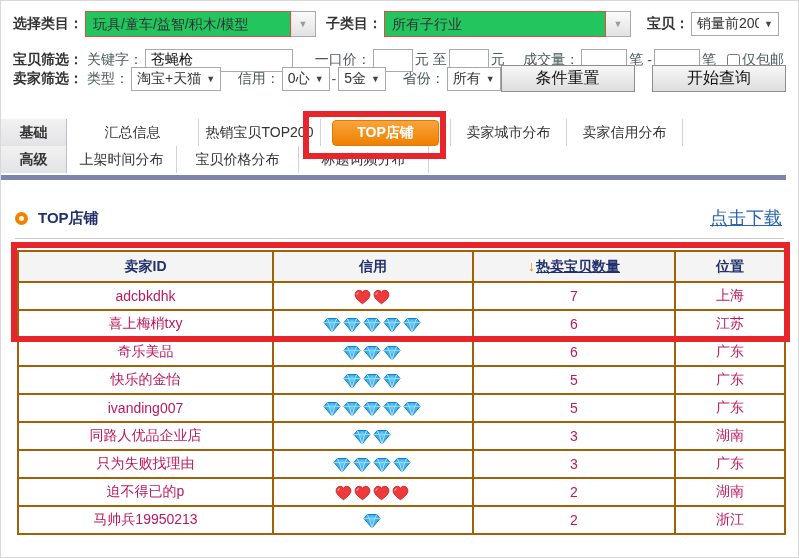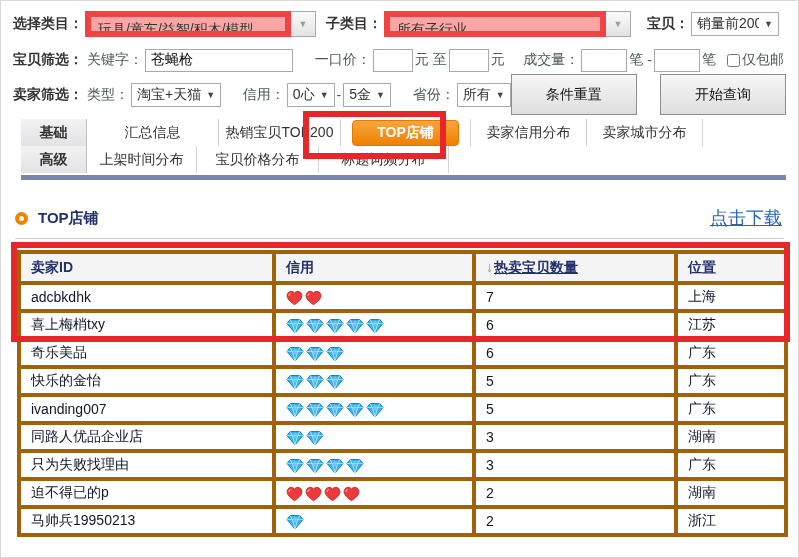--- a/index.html
+++ b/index.html
@@ -5,51 +5,51 @@
   * { box-sizing: border-box; margin: 0; padding: 0; }
   body { background: #ffffff; font-family: "Liberation Sans", "DejaVu Sans", sans-serif; }
   .page {
     position: relative; width: 799px; height: 558px; overflow: hidden;
     background: #fff; border: 1px solid #d8d8d8; padding-left: 20px;
   }
   
   .frow { position: absolute; left: 12px; right: 12px; display: flex; align-items: center; font-size: 14px; color: #333; white-space: nowrap; }
   #frow1 { top: 8px;  height: 30px; }
   #frow2 { top: 46px; height: 26px; }
-  #frow3 { top: 80px; height: 27px; }
+  #frow3 { top: 64px; height: 27px; }
   .glabel { font-weight: bold; color: #333; margin-right: 2px; }
   .slabel { color: #4a5a5a; margin: 12px 2px; }
   .combo { display: flex; align-items: stretch; height: 26px; }
-  .combo-text { border: 6px solid #ef4444; background: #fca5a5; padding: 0 7px; line-height: 24px; font-size: 14px; overflow: hidden; }
+  .combo-text { border: 1px solid #ef4444; background: #22c55e; padding: 0 7px; line-height: 24px; font-size: 14px; overflow: hidden; }
   .combo-btn { width: 25px; border: 1px solid #a9a9a9; border-left: none; background: linear-gradient(#fbfbfb, #e2e2e2); color: #9a9a9a; font-size: 9px; display: flex; align-items: center; justify-content: center; cursor: default; }
   .sel { display: inline-flex; align-items: center; height: 24px; border: 1px solid #a9a9a9; background: #fff; padding: 0 5px; cursor: pointer; }
   .sel .sel-text { font-size: 14px; overflow: hidden; white-space: nowrap; }
   .sel .caret { font-size: 9px; color: #444; margin-left: 5px; }
   .tin { height: 23px; border: 1px solid #a9a9a9; background: #fff; font-size: 14px; padding: 0 5px; font-family: inherit; }
-  .btn { height: 41px; border: 1px solid #8f8f8f; background: linear-gradient(#f7f7f7, #dedede); font-size: 14px; color: #111; padding: 0 34px; cursor: pointer; font-family: inherit; } .sp10 { width: 10px; } .sp16 { width: 16px; } .sp22 { width: 22px; }
-  
-  #tabs { position: absolute; left: 20px; right: 12px; top: 118px; }
+  .btn { height: 27px; border: 1px solid #8f8f8f; background: linear-gradient(#f7f7f7, #dedede); font-size: 16px; color: #111; padding: 0 34px; cursor: pointer; font-family: inherit; } .sp10 { width: 10px; } .sp16 { width: 16px; } .sp22 { width: 22px; }
+  
+  #tabs { position: absolute; left: 0; right: 12px; top: 118px; }
   .tab-row { display: flex; height: 27px; align-items: stretch; }
   .tab-cat { width: 66px; background: linear-gradient(#f2f2f2, #e3e3e6); border-right: 1px solid #bfbfc6; font-weight: bold; font-size: 14px; color: #333; display: flex; align-items: center; justify-content: center; }
   .tab-item { display: flex; align-items: center; justify-content: center; font-size: 14px; color: #333; border-right: 1px solid #d2d2d8; cursor: pointer; }
   .tab-fill { flex: 1; }
   .tab-pill { background: linear-gradient(#f9a43c, #ee8100); border: 1px solid #e07a00; border-radius: 4px; color: #fff; font-weight: bold; font-size: 14px; padding: 3px 24px; }
   .tab-bar { height: 5px; background: var(--bar_purple, #7b85ae); margin-top: 2px; }
   
   #section-head { position: absolute; left: 14px; right: 16px; top: 204px; height: 26px; display: flex; align-items: center; }
   .bullet { width: 13px; height: 13px; border-radius: 50%; border: 4px solid var(--accent_orange, #f39700); background: #fff7e0; }
   .sect-title { margin-left: 10px; font-size: 15px; font-weight: bold; color: #22306b; }
   .dl-link { margin-left: auto; font-size: 18px; color: var(--link_blue, #2a65b0); text-decoration: underline; cursor: pointer; }
   #section-divider { position: absolute; left: 14px; right: 14px; top: 237px; border-top: 1px solid #cccccc; }
   
   #tbl-wrap { position: absolute; left: 16px; top: 249px; width: 767px; }
   table { border-collapse: collapse; width: 100%; table-layout: fixed; }
-  th, td { border: 4px solid #a16207; padding: 0 10px; text-align: left; overflow: hidden; white-space: nowrap; }
+  th, td { border: 2px solid #a16207; padding: 0 10px; text-align: center; overflow: hidden; white-space: nowrap; }
   th { height: 31px; background: #f4f4f4; color: #22306b; font-size: 14px; font-weight: bold; }
-  td { height: 28px; font-size: 14px; color: #0f172a; }
+  td { height: 28px; font-size: 14px; color: #be185d; }
   .col1 { width: 255px; } .col2 { width: 200px; } .col3 { width: 202px; } .col4 { width: 110px; }
   .sort-arrow { color: var(--accent_orange, #f07800); font-weight: bold; margin-right: 1px; }
   .sorted-label { text-decoration: underline; cursor: pointer; }
   .credit-icon { display: inline-block; vertical-align: middle; margin-right: 2px; line-height: 0; }
   
   .anno { position: absolute; border: 6px solid var(--anno_red, #e7262b); pointer-events: none; z-index: 9; }
   #anno-tab   { left: 302px; top: 110px; width: 143px; height: 48px; }
   #anno-table { left: 10px;  top: 241px; width: 779px; height: 100px; }
 </style>
 </head>
@@ -131,22 +131,22 @@
   </div>
 
   <div id="tabs">
     <div class="tab-row">
       <div class="tab-cat">基础</div>
       <div class="tab-item" style="width:132px">汇总信息</div>
       <div class="tab-item" style="width:122px">热销宝贝TOP200</div>
       <div class="tab-item" style="width:130px">
         <span class="tab-pill">TOP店铺</span>
       </div>
+      <div class="tab-item" style="width:116px">卖家城市分布</div>
       <div class="tab-item" style="width:116px">卖家信用分布</div>
-      <div class="tab-item" style="width:116px">卖家城市分布</div>
       <div class="tab-fill"></div>
     </div>
     <div class="tab-row">
       <div class="tab-cat">高级</div>
       <div class="tab-item" style="width:110px">上架时间分布</div>
       <div class="tab-item" style="width:122px">宝贝价格分布</div>
       <div class="tab-item" style="width:130px">标题词频分布</div>
       <div class="tab-fill"></div>
     </div>
     <div class="tab-bar"></div>

